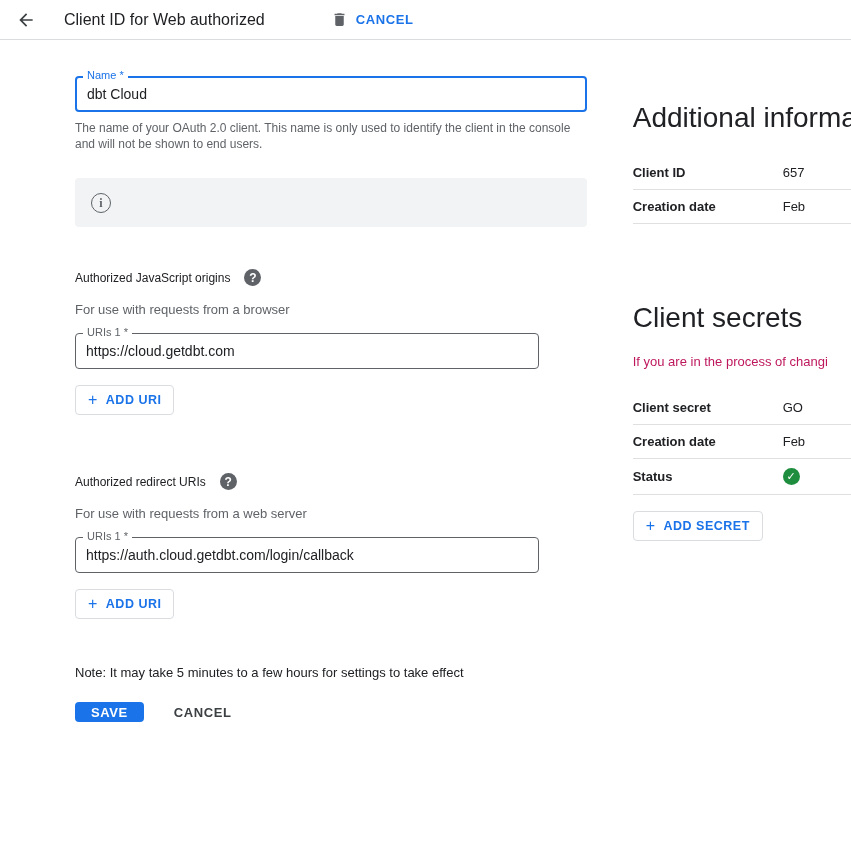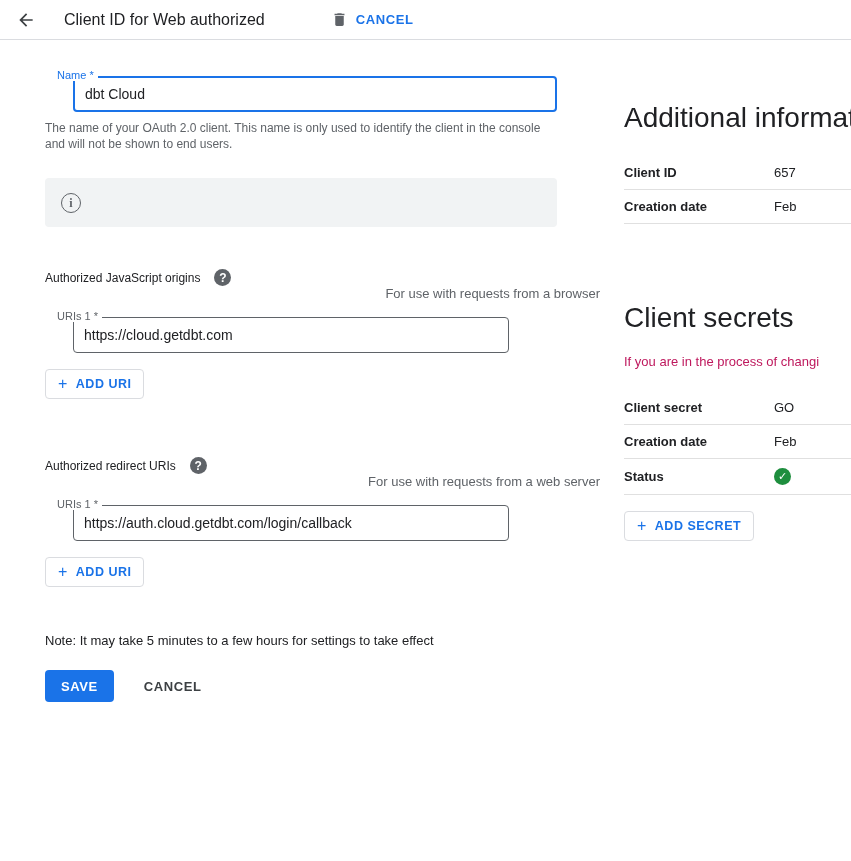--- a/index.html
+++ b/index.html
@@ -56,20 +56,21 @@
     color: #5f6368;
     display: flex;
     align-items: center;
   }
 
   
   .body-wrap {
     display: flex;
     padding-top: 20px;
     box-sizing: border-box;
+    padding-left: 30px;
   }
   .left-col {
     width: 600px;
     padding-left: 45px;
     box-sizing: border-box;
   }
   .right-col {
     width: 251px;
     padding-left: 24px;
     box-sizing: border-box;
@@ -83,21 +84,20 @@
   }
   .field .outline {
     border: 1px solid #5f6368;
     border-radius: 4px;
     height: 36px;
     display: flex;
     align-items: center;
     padding: 0 8px;
     box-sizing: border-box;
     background: #fff;
-    margin-left: 28px;
   }
   .field.focus .outline {
     border: 2px solid #1a73e8;
   }
   .field .legend {
     position: absolute;
     top: -7px;
     left: 8px;
     background: #fff;
     padding: 0 4px;
@@ -187,21 +187,21 @@
     font-size: 12px;
     font-weight: bold;
     display: flex;
     align-items: center;
     justify-content: center;
     cursor: pointer;
   }
   .section-sub {
     font-size: 13px;
     color: #5f6368;
-    text-align: right;
+    margin-top: 16px;
   }
 
   
   .btn-outline {
     display: inline-flex;
     align-items: center;
     gap: 8px;
     border: 1px solid #dadce0;
     border-radius: 4px;
     height: 30px;
@@ -228,21 +228,21 @@
     align-items: center;
     gap: 22px;
     margin-top: 22px;
     padding-bottom: 24px;
   }
   .btn-primary {
     background: #1a73e8;
     color: #fff;
     border: none;
     border-radius: 4px;
-    height: 32px;
+    height: 20px;
     padding: 0 16px;
     font-size: 13px;
     font-weight: bold;
     letter-spacing: 0.6px;
     font-family: "Liberation Sans", sans-serif;
     cursor: pointer;
   }
   .btn-text {
     background: transparent;
     border: none;

